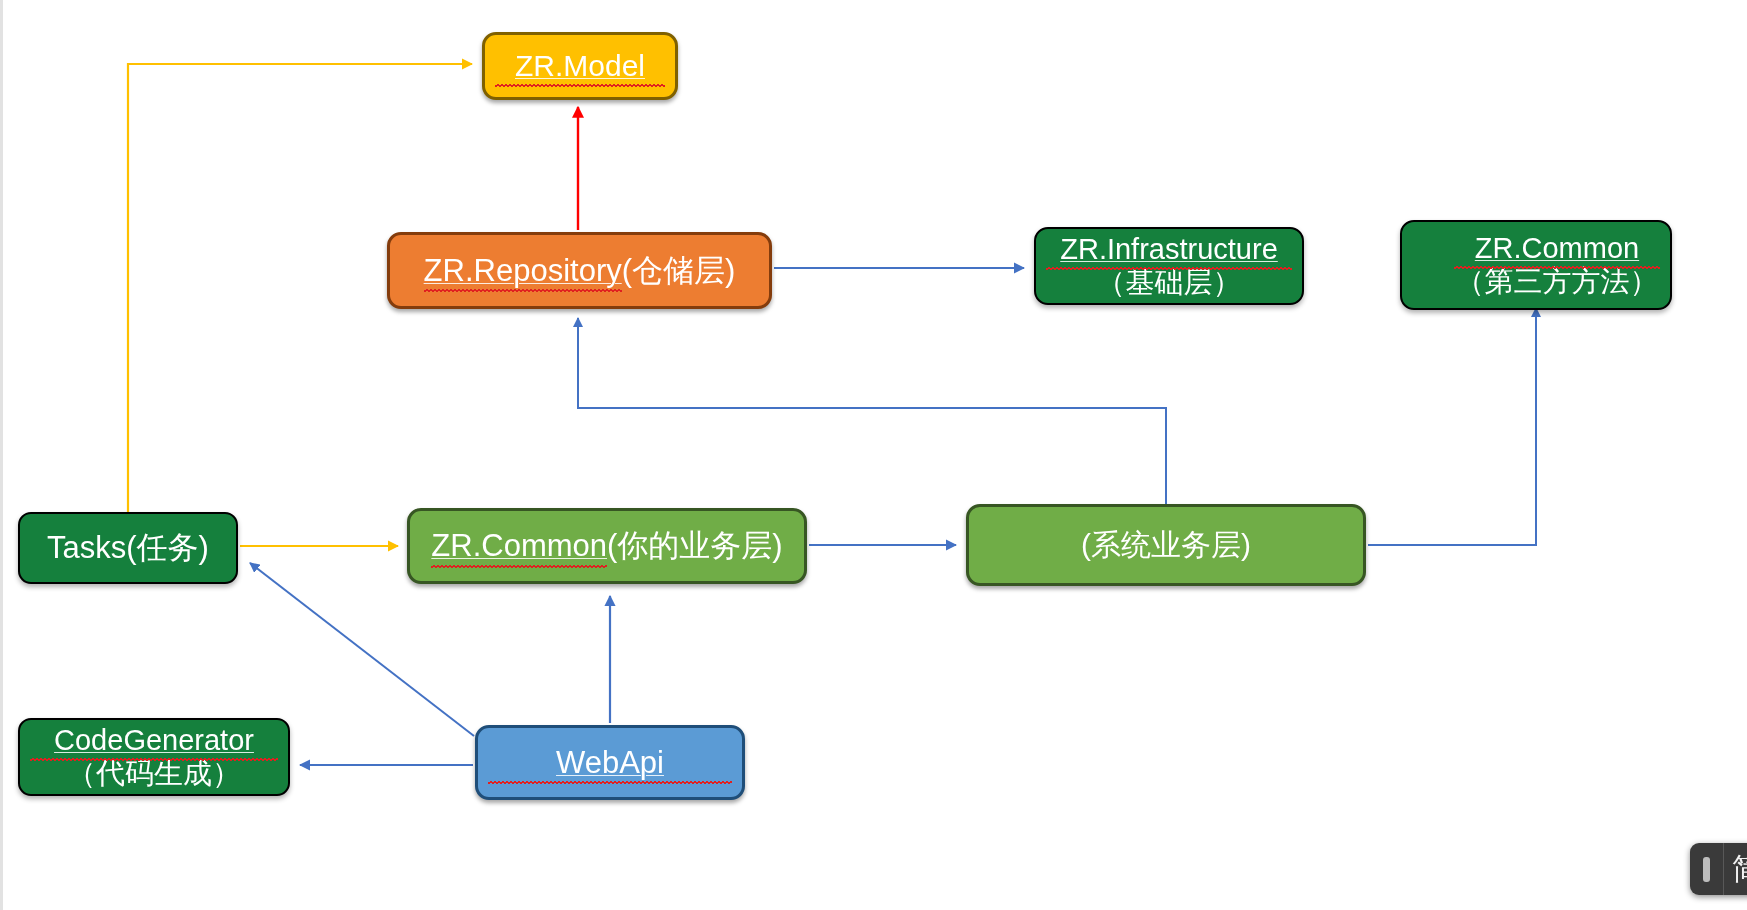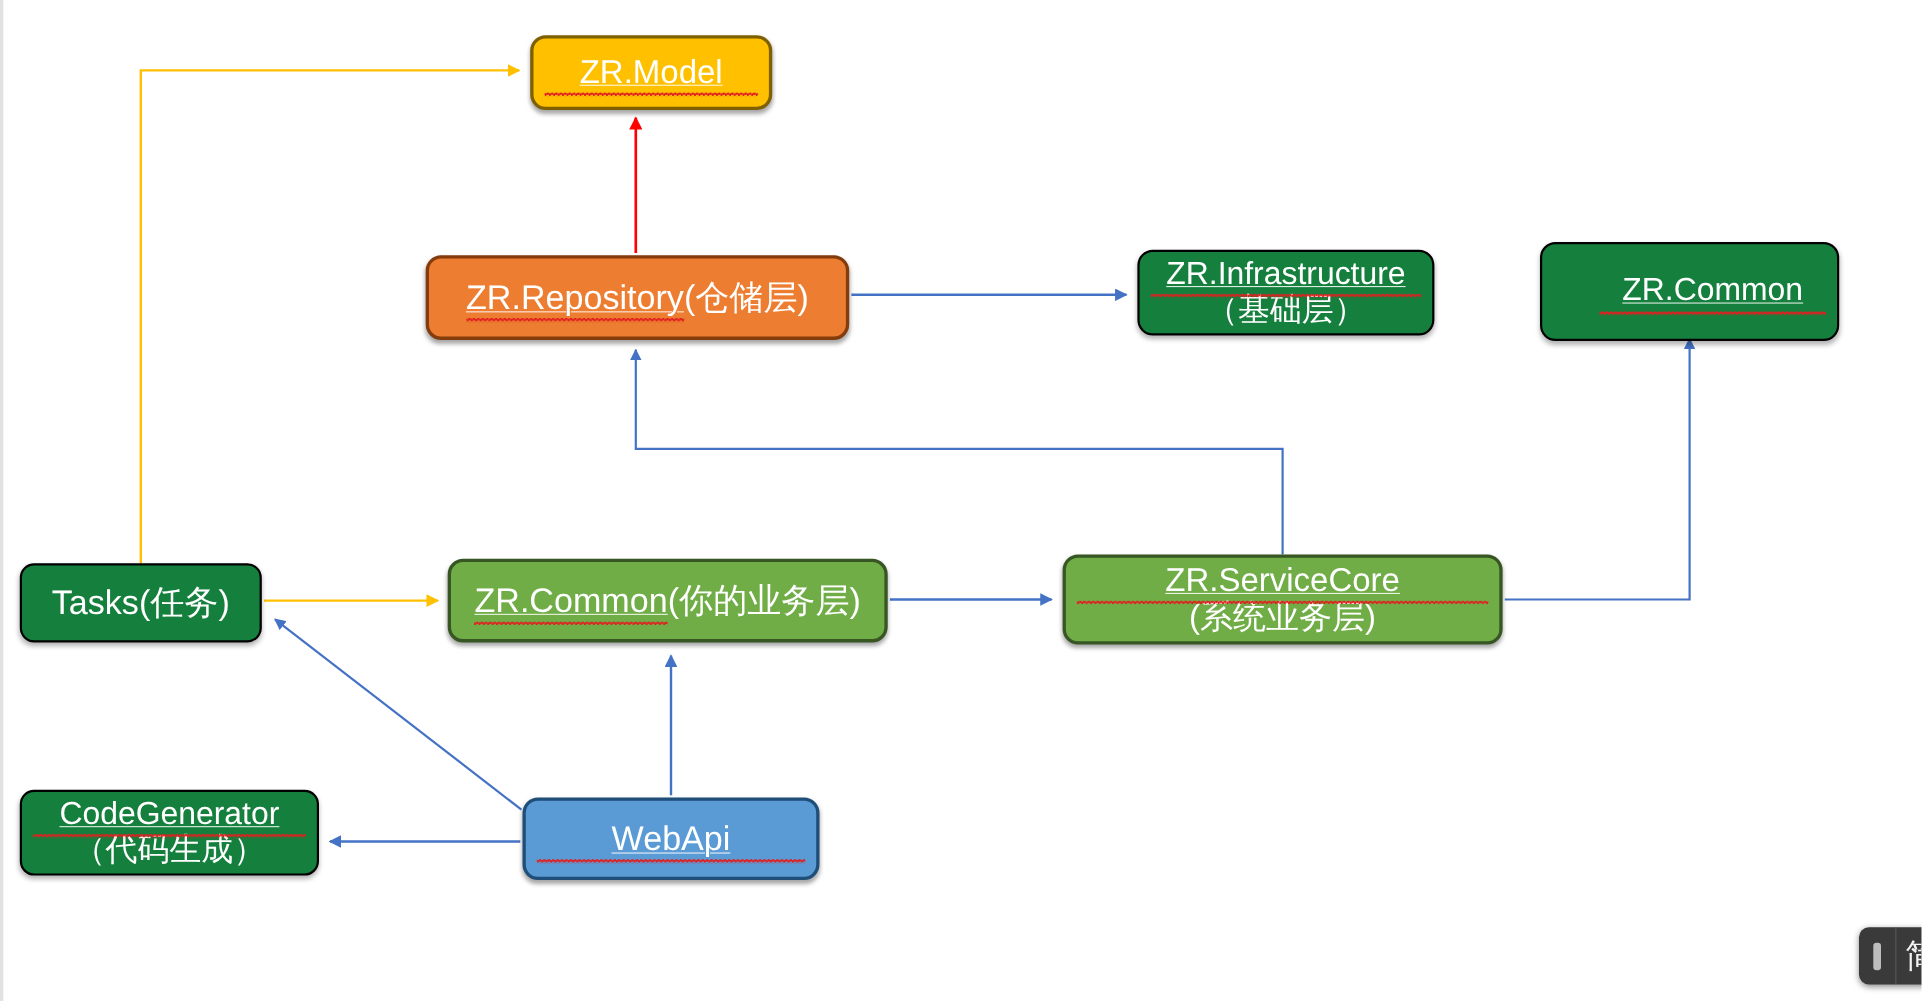--- a/index.html
+++ b/index.html
@@ -149,21 +149,21 @@
 
     <path d="M 809 545 L 956 545" fill="none" stroke="#4472C4" stroke-width="2.2" marker-end="url(#ah-blue)"></path>
 
     <path d="M 610 723 L 610 596" fill="none" stroke="#4472C4" stroke-width="2.2" marker-end="url(#ah-blue)"></path>
 
     <path d="M 474 736 L 250 563" fill="none" stroke="#4472C4" stroke-width="2.0" marker-end="url(#ah-blue)"></path>
 
     <path d="M 473 765 L 300 765" fill="none" stroke="#4472C4" stroke-width="2.2" marker-end="url(#ah-blue)"></path>
   </svg>
 
-  <div class="node n-model" style="left:482px; top:32px; width:220px; height:68px; font-size:30px;">
+  <div class="node n-model" style="left:482px; top:32px; width:196px; height:68px; font-size:30px;">
     <span class="lbl">
       <span class="ln sp">ZR.Model</span>
     </span>
   </div>
 
   <div class="node n-repository" style="left:387px; top:232px; width:385px; height:77px; font-size:31px;">
     <span class="lbl">
       <span class="ln"><span class="sp">ZR.Repository</span><span>(仓储层)</span></span>
     </span>
   </div>
@@ -171,38 +171,38 @@
   <div class="node n-black" style="left:1034px; top:227px; width:270px; height:78px; font-size:29px;">
     <span class="lbl">
       <span class="ln sp">ZR.Infrastructure</span>
       <span class="ln">（基础层）</span>
     </span>
   </div>
 
   <div class="node n-black" style="left:1400px; top:220px; width:272px; height:90px; font-size:29px;padding-left:42px;">
     <span class="lbl">
       <span class="ln sp">ZR.Common</span>
+      <span class="ln">（第三方方法）</span>
     </span>
   </div>
 
   <div class="node n-black" style="left:18px; top:512px; width:220px; height:72px; font-size:31px;border-radius:13px;">
     <span class="lbl">
       <span class="ln">Tasks(任务)</span>
     </span>
   </div>
 
   <div class="node n-green" style="left:407px; top:508px; width:400px; height:76px; font-size:31px;">
     <span class="lbl">
       <span class="ln"><span class="sp">ZR.Common</span><span>(你的业务层)</span></span>
     </span>
   </div>
 
   <div class="node n-green" style="left:966px; top:504px; width:400px; height:82px; font-size:30px;">
     <span class="lbl">
-      <span class="ln sp">ZR.ServiceCore</span>
       <span class="ln">(系统业务层)</span>
     </span>
   </div>
 
   <div class="node n-black" style="left:18px; top:718px; width:272px; height:78px; font-size:29px;border-radius:13px;">
     <span class="lbl">
       <span class="ln sp">CodeGenerator</span>
       <span class="ln">（代码生成）</span>
     </span>
   </div>

